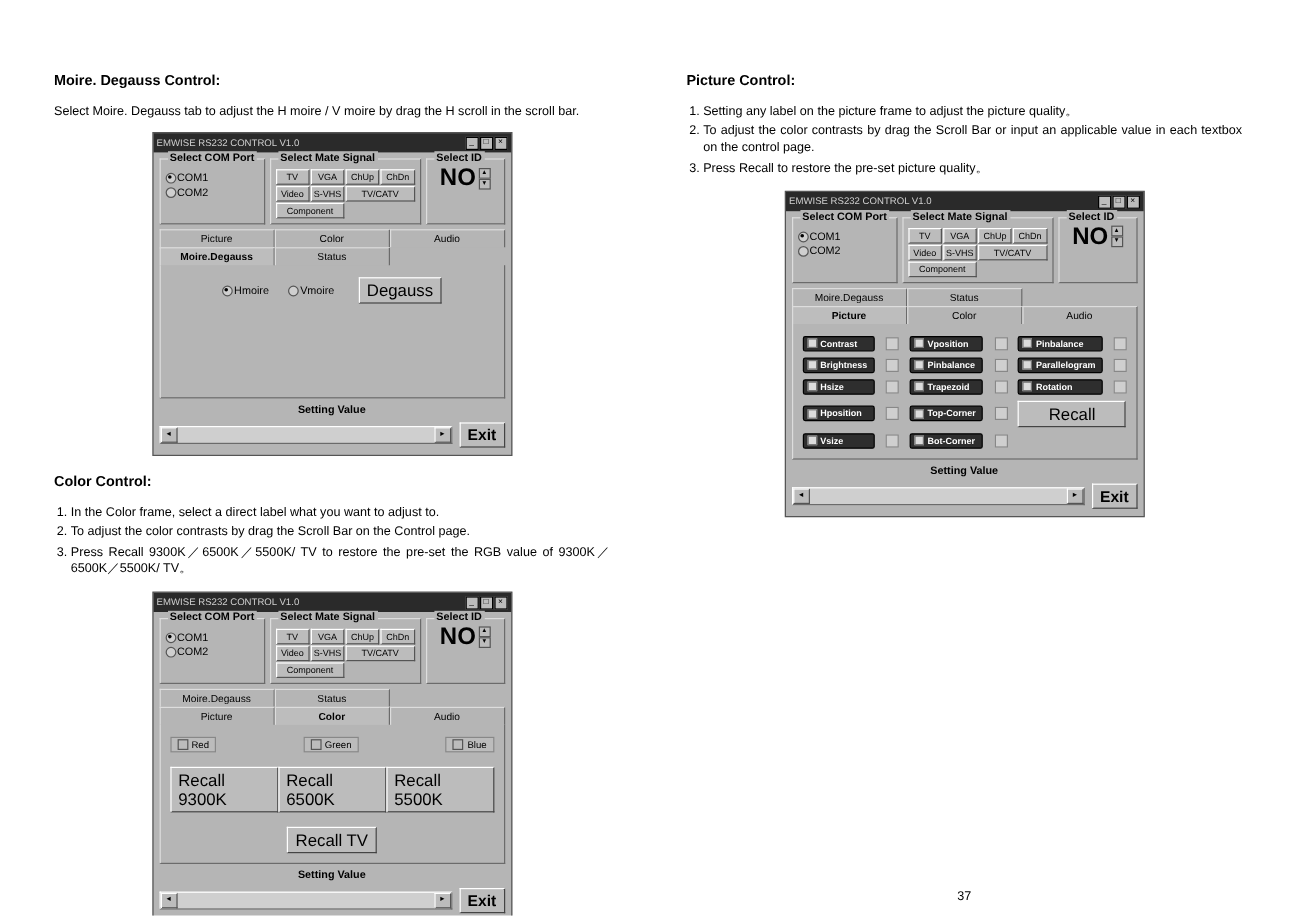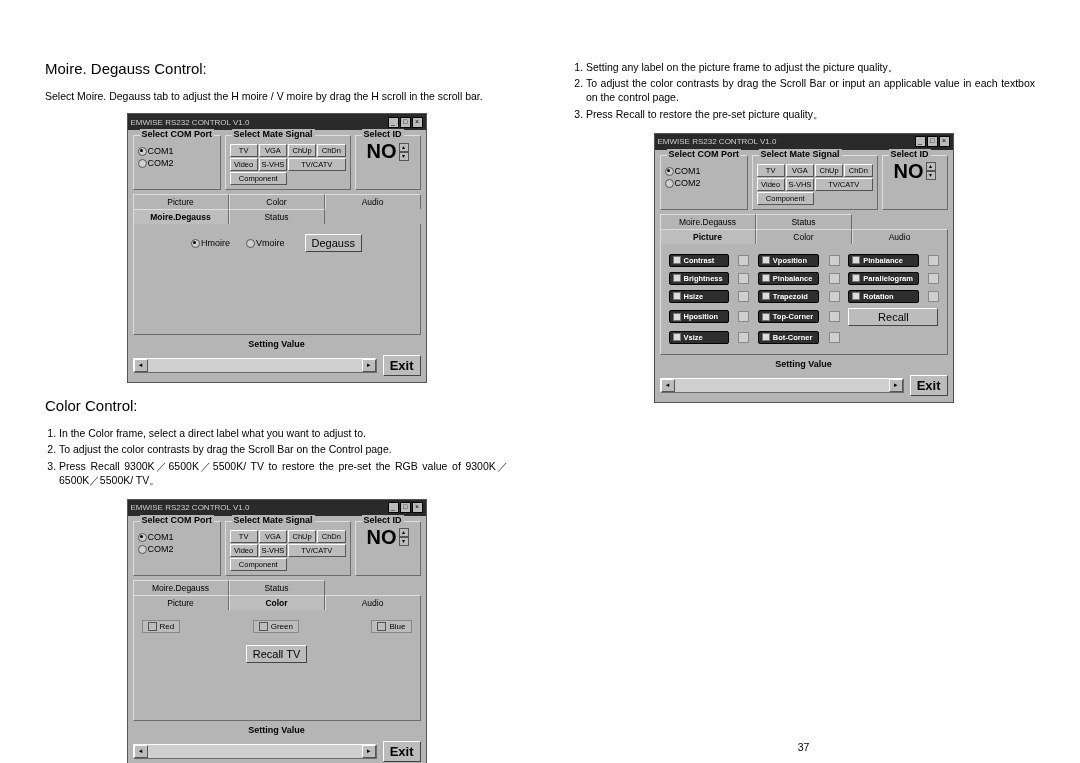--- a/index.html
+++ b/index.html
@@ -21,22 +21,22 @@
     padding: 60px 45px 10px 45px;
     gap: 64px;
   }
   .page-col {
     flex: 1 1 0;
     display: flex;
     flex-direction: column;
     position: relative;
   }
   h3.section {
-    font-size: 15px;
-    font-weight: normal;
+    font-size: 12px;
+    font-weight: bold;
     margin: 0 0 12px 0;
   }
   .body-text {
     font-size: 10.5px;
     line-height: 1.35;
     margin: 0 0 10px 0;
   }
   ol.steps {
     margin: 0 0 10px 0;
     padding-left: 14px;
@@ -156,21 +156,21 @@
     min-height: 92px;
     padding: 10px 8px 8px 8px;
   }
 
   .btn3d {
     display:inline-block;
     border:1px solid #fff;
     border-right-color:#444;border-bottom-color:#444;
     background:#bcbcbc;
     padding:2px 6px;
-    font-size:11px;
+    font-size:14px;
   }
   .btnblack {
     display:inline-flex;
     align-items:center;
     gap:3px;
     background:#2e2e2e;
     color:#fff;
     border:1px solid #000;
     border-radius:2px;
     padding:1px 5px 1px 3px;
@@ -344,38 +344,44 @@
               </span>
             <span class="clrbtn">
                 <span class="sq"></span>
                 <span>Green</span>
               </span>
             <span class="clrbtn">
                 <span class="sq"></span>
                 <span>Blue</span>
               </span>
           </div>
+          <div class="color-row">
+            <span class="btn3d">Recall 9300K</span>
+            <span class="btn3d">Recall 6500K</span>
+            <span class="btn3d">Recall 5500K</span>
+          </div>
           <div style="text-align:center;">
             <span class="btn3d">Recall TV</span>
           </div>
         </div>
         <div style="text-align:center;margin-top:4px;"><span class="setting-label">Setting Value</span></div>
         <div class="botbar">
           <div class="scrollbar">
             <span class="sbbtn">◂</span>
               <span class="sbbtn">▸</span>
           </div>
           <span class="btn3d exit">Exit</span>
         </div>
       </div>
     </div>
 
   </div>
 
   <div class="page-col">
+    <h3 class="section">Picture Control:</h3>
     <ol class="steps just">
       <li>Setting any label on the picture frame to adjust the picture quality。</li>
       <li>To adjust the color contrasts by drag the Scroll Bar or input an applicable value in each textbox on the control page.</li>
       <li>Press Recall to restore the pre-set picture quality。</li>
     </ol>
 
     <div class="win">
       <div class="titlebar">
         <span>EMWISE RS232 CONTROL V1.0</span>
         <span class="btns"><span>_</span><span>□</span><span>×</span></span>

